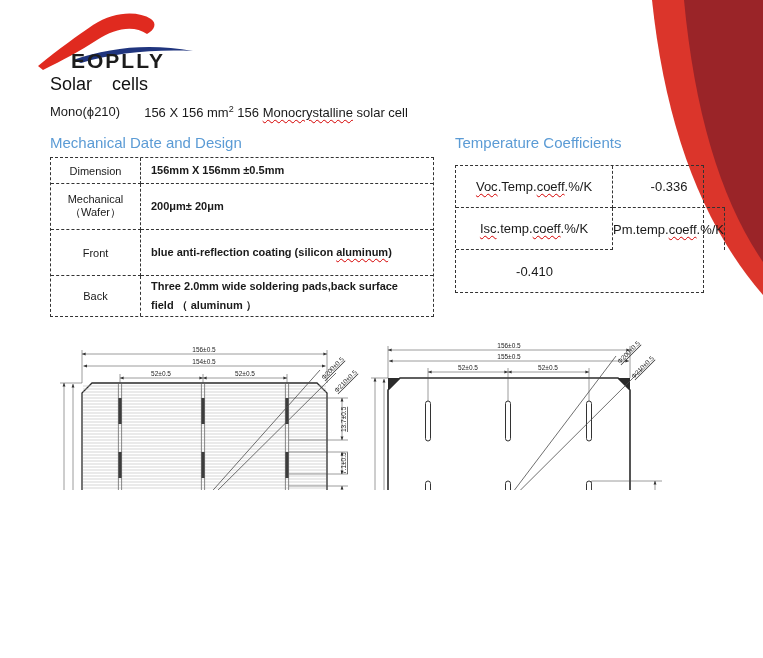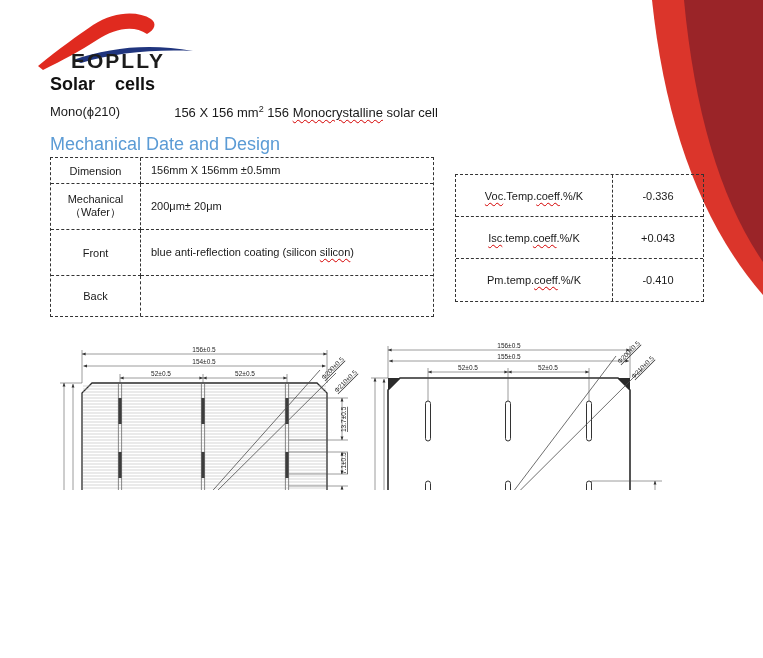--- a/index.html
+++ b/index.html
@@ -7,47 +7,47 @@
         font-family:"Liberation Sans",sans-serif;color:#1a1a1a;}
 
   
   .corner-deco{position:absolute;top:0;right:0;width:153px;height:330px;}
 
   
   .logo{position:absolute;left:35px;top:6px;width:160px;height:66px;}
   .logo-text{font-family:"Liberation Sans",sans-serif;font-weight:bold;font-size:21px;
              letter-spacing:2px;fill:#1c1c1c;}
 
-  .product-line{position:absolute;left:50px;top:74px;font-size:18px;font-weight:bold;
+  .product-line{position:absolute;left:50px;top:74px;font-size:18px;font-weight:normal;
                 white-space:pre;color:#111;}
-  .subtitle{position:absolute;left:50px;top:104px;font-size:13px;display:flex;column-gap:54px;}
+  .subtitle{position:absolute;left:50px;top:104px;font-size:13px;display:flex;column-gap:24px;}
   .subtitle sup{font-size:9px;}
 
-  .section-heading{position:absolute;top:134px;font-size:18px;color:#5B9BD5;}
+  .section-heading{position:absolute;top:134px;font-size:15px;color:#5B9BD5;}
   .heading-left{left:50px;}
   .heading-right{left:455px;}
 
   .wavy{text-decoration-line:underline;text-decoration-style:wavy;
         text-decoration-color:#D40000;text-decoration-thickness:1px;text-underline-offset:2px;}
 
   
   .mech-table{position:absolute;left:50px;top:157px;width:382px;
               border:1.2px dashed #333;display:grid;
               grid-template-columns:90px 1fr;grid-template-rows:26px 46px 46px 40px;
               font-size:11px;}
   .mech-table .cell{display:flex;flex-direction:column;justify-content:center;}
   .mech-table .lbl{align-items:center;text-align:center;border-right:1.2px dashed #333;}
-  .mech-table .val{padding-left:10px;line-height:19px;}
+  .mech-table .val{padding-left:10px;line-height:19px;font-weight:bold;}
   .mech-table .rb{border-bottom:1.2px dashed #333;}
 
   
-  .temp-table{position:absolute;left:455px;top:174px;width:247px;
+  .temp-table{position:absolute;left:455px;top:165px;width:247px;
               border:1.2px dashed #333;display:grid;
               grid-template-columns:157px 1fr;grid-template-rows:42px 42px 42px;
-              font-size:11px;}
+              font-size:13px;}
   .temp-table .cell{display:flex;align-items:center;justify-content:center;}
   .temp-table .lbl{border-right:1.2px dashed #333;}
   .temp-table .rb{border-bottom:1.2px dashed #333;}
 
   
   .front-svg{position:absolute;left:30px;top:328px;}
   .back-svg{position:absolute;left:370px;top:328px;}
   .finger{stroke:#b8b8b8;stroke-width:0.6;}
   .bbline{stroke:#6a6a6a;stroke-width:0.8;}
   .bbpad{stroke:#3c3c3c;stroke-width:3.2;}
@@ -77,49 +77,53 @@
   </svg>
 
   <div class="product-line">Solar    cells</div>
 
   <div class="subtitle">
     <span>Mono(ϕ210)</span>
     <span><span>156 X 156 mm</span><sup>2</sup><span> 156 </span><span class="wavy">Monocrystalline</span><span> solar cell</span></span>
   </div>
 
   <div class="section-heading heading-left">Mechanical Date and Design</div>
+  <div class="section-heading heading-right">Temperature Coefficients</div>
 
   <div class="mech-table">
     <div class="cell lbl rb">Dimension</div>
     <div class="cell val rb">156mm X 156mm  ±0.5mm</div>
 
     <div class="cell lbl rb">
       <span>Mechanical</span>
       <span>（Wafer）</span>
     </div>
     <div class="cell val rb">200μm±  20μm</div>
 
     <div class="cell lbl rb">Front</div>
     <div class="cell val rb">
-      <span><span>blue anti-reflection coating (silicon </span><span class="wavy">silicon</span><span>)</span></span>
+      <span><span>blue anti-reflection coating (silicon </span><span class="wavy">aluminum</span><span>)</span></span>
     </div>
 
     <div class="cell lbl">Back</div>
+    <div class="cell val">
+      <span>Three 2.0mm wide soldering pads,back surface</span>
+      <span>field  （ aluminum ）</span>
+    </div>
   </div>
 
   <div class="temp-table">
     <div class="cell lbl rb">
       <span><span class="wavy">Voc</span><span>.Temp.</span><span class="wavy">coeff</span><span>.%/K</span></span>
     </div>
     <div class="cell rb">-0.336</div>
 
     <div class="cell lbl rb">
       <span><span class="wavy">Isc</span><span>.temp.</span><span class="wavy">coeff</span><span>.%/K</span></span>
     </div>
-    <div class="cell rb">+0.043</div>
 
     <div class="cell lbl">
       <span><span>Pm.temp.</span><span class="wavy">coeff</span><span>.%/K</span></span>
     </div>
     <div class="cell">-0.410</div>
   </div>
 
   <svg class="front-svg" viewBox="0 0 340 330" width="340" height="330">
     <defs>
       <marker id="aF" viewBox="0 0 8 8" refX="7.5" refY="4" markerWidth="7" markerHeight="7" orient="auto-start-reverse">

